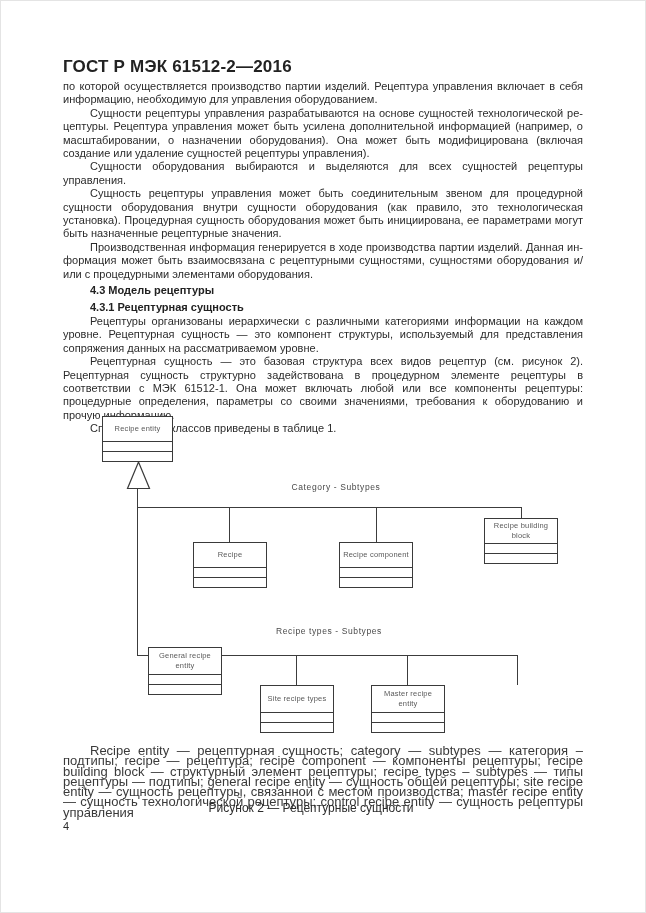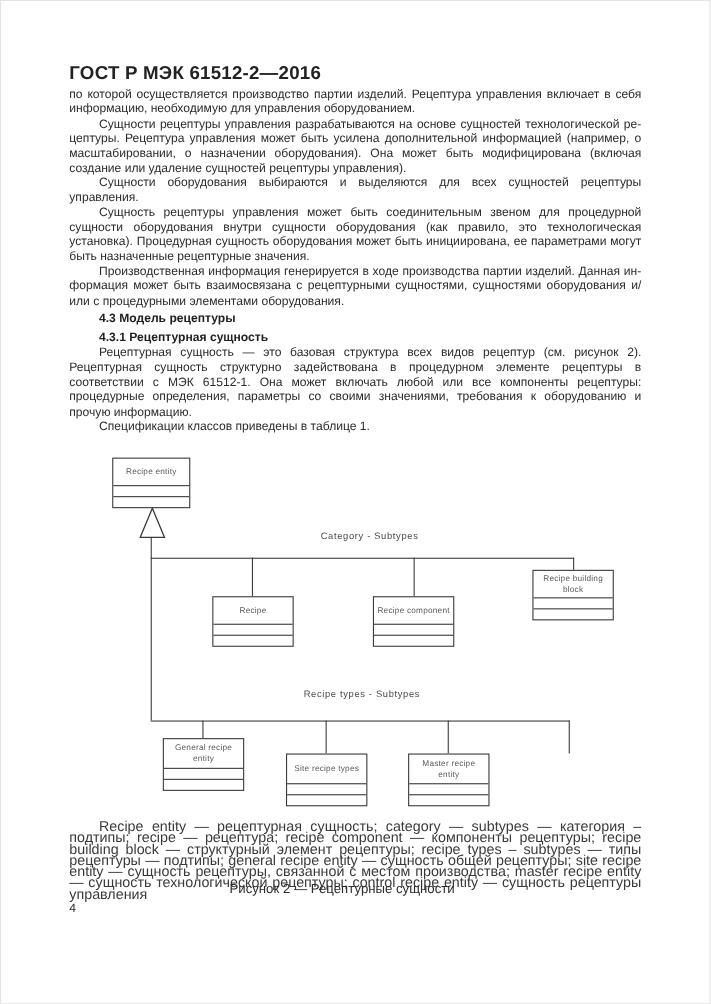--- a/index.html
+++ b/index.html
@@ -57,20 +57,21 @@
   <div class="gost-header">ГОСТ Р МЭК 61512-2—2016</div>
 
   <div class="text-col">
     <p class="bp">по которой осуществляется производство партии изделий. Рецептура управления включает в себя информацию, необходимую для управления оборудованием.</p>
     <p class="bp ind">Сущности рецептуры управления разрабатываются на основе сущностей технологической ре­цептуры. Рецептура управления может быть усилена дополнительной информацией (например, о масштабировании, о назначении оборудования). Она может быть модифицирована (включая создание или удаление сущностей рецептуры управления).</p>
     <p class="bp ind">Сущности оборудования выбираются и выделяются для всех сущностей рецептуры управления.</p>
     <p class="bp ind">Сущность рецептуры управления может быть соединительным звеном для процедурной сущности оборудования внутри сущности оборудования (как правило, это технологическая установка). Проце­дурная сущность оборудования может быть инициирована, ее параметрами могут быть назначенные рецептурные значения.</p>
     <p class="bp ind">Производственная информация генерируется в ходе производства партии изделий. Данная ин­формация может быть взаимосвязана с рецептурными сущностями, сущностями оборудования и/или с процедурными элементами оборудования.</p>
     <p class="bh">4.3  Модель рецептуры</p>
     <p class="bh">4.3.1 Рецептурная сущность</p>
+    <p class="bp ind">Рецептуры организованы иерархически с различными категориями информации на каждом уров­не. Рецептурная сущность — это компонент структуры, используемый для представления сопряжения данных на рассматриваемом уровне.</p>
     <p class="bp ind">Рецептурная сущность — это базовая структура всех видов рецептур (см. рисунок 2). Рецептурная сущность структурно задействована в процедурном элементе рецептуры в соответствии с МЭК 61512-1. Она может включать любой или все компоненты рецептуры: процедурные определения, параметры со своими значениями, требования к оборудованию и прочую информацию.</p>
     <p class="bp ind">Спецификации классов приведены в таблице 1.</p>
   </div>
 
   <div class="diagram">
 
     <div class="uml-box" style="left:102px;top:416px;width:71px;height:46px">
       <div class="uml-title">Recipe entity</div>
       <div class="uml-row"></div>
       <div class="uml-row"></div>
@@ -106,21 +107,21 @@
     </div>
 
     <div class="diag-label" style="left:229px;top:626px;width:200px">Recipe types - Subtypes</div>
 
     <div class="hline" style="left:137px;top:655px;width:381px"></div>
     <div class="vline" style="left:184px;top:655px;height:30px"></div>
     <div class="vline" style="left:296px;top:655px;height:30px"></div>
     <div class="vline" style="left:407px;top:655px;height:30px"></div>
     <div class="vline" style="left:517px;top:655px;height:30px"></div>
 
-    <div class="uml-box" style="left:148px;top:671px;width:74px;height:48px">
+    <div class="uml-box" style="left:148px;top:647px;width:74px;height:48px">
       <div class="uml-title">General recipe entity</div>
       <div class="uml-row"></div>
       <div class="uml-row"></div>
     </div>
     <div class="uml-box" style="left:260px;top:685px;width:74px;height:48px">
       <div class="uml-title">Site recipe types</div>
       <div class="uml-row"></div>
       <div class="uml-row"></div>
     </div>
     <div class="uml-box" style="left:371px;top:685px;width:74px;height:48px">

